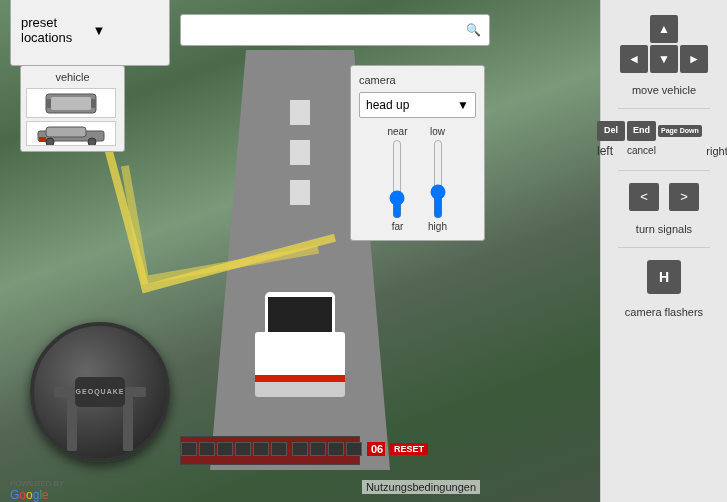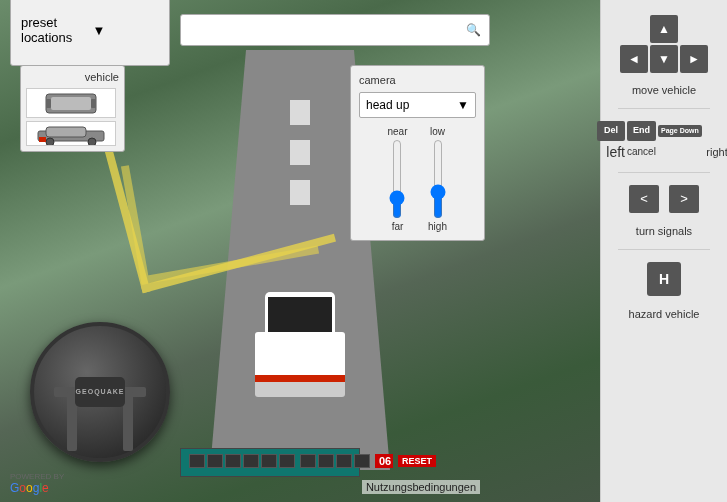--- a/index.html
+++ b/index.html
@@ -219,21 +219,21 @@
       border-radius: 3px;
       padding: 5px;
       z-index: 10;
       width: 105px;
     }
 
     #vehicle-panel .panel-title {
       font-size: 11px;
       color: #333;
       margin-bottom: 5px;
-      text-align: right;
+      text-align: center;
     }
 
     .vehicle-top-view {
       width: 90px;
       height: 30px;
       background: white;
       border: 1px solid #ccc;
       margin-bottom: 3px;
       display: flex;
       align-items: center;
@@ -391,25 +391,25 @@
       color: #aaa;
       letter-spacing: 1px;
       font-weight: bold;
       text-align: center;
       line-height: 1.2;
     }
 
     
     #speed-panel {
       position: absolute;
-      bottom: 25px;
+      bottom: 37px;
       left: 180px;
-      background: #0f766e;
+      background: #7f1d1d;
       border: 1px solid #444;
-      padding: 5px 8px;
+      padding: 5px 0;
       z-index: 10;
       width: 180px;
     }
 
     .speed-top {
       display: flex;
       align-items: center;
       gap: 5px;
       margin-bottom: 3px;
     }
@@ -462,21 +462,21 @@
       color: #00ff00;
       font-size: 22px;
       font-weight: bold;
       font-family: monospace;
       text-align: center;
     }
 
     
     #google-logo {
       position: absolute;
-      bottom: 7px;
+      bottom: 0;
       left: 10px;
       z-index: 10;
       display: flex;
       flex-direction: column;
       align-items: flex-start;
     }
 
     .powered-by {
       font-size: 8px;
       color: #666;
@@ -763,37 +763,37 @@
 
     <div class="divider-line"></div>
 
     <div>
       <div class="kbd-row">
         <button class="kbd-btn">Del</button>
         <button class="kbd-btn">End</button>
         <button class="kbd-btn" style="font-size:7px;line-height:1.2;padding:2px 3px;">Page Down</button>
       </div>
       <div class="kbd-row" style="justify-content:space-between;margin-top:3px;">
-        <span style="font-size:14px;color:#333;width:28px;text-align:right;">left</span>
+        <span style="font-size:12px;color:#333;width:28px;text-align:left;">left</span>
         <span style="font-size:10px;color:#333;width:28px;text-align:center;">cancel</span>
         <span style="font-size:11px;color:#333;width:28px;text-align:center;margin-left:46px;">right</span>
       </div>
     </div>
 
     <div class="divider-line"></div>
 
     <div class="turn-signals">
       <div class="turn-row">
         <button class="turn-btn">&lt;</button>
         <button class="turn-btn">&gt;</button>
       </div>
       <div class="control-label">turn signals</div>
     </div>
 
     <div class="divider-line"></div>
 
     <div class="hazard-section">
       <button class="hazard-btn">H</button>
-      <div class="control-label">hazard vehicle</div>
+      <div class="control-label">camera flashers</div>
     </div>
 
   </div>
 </div>
 
 </body></html>

